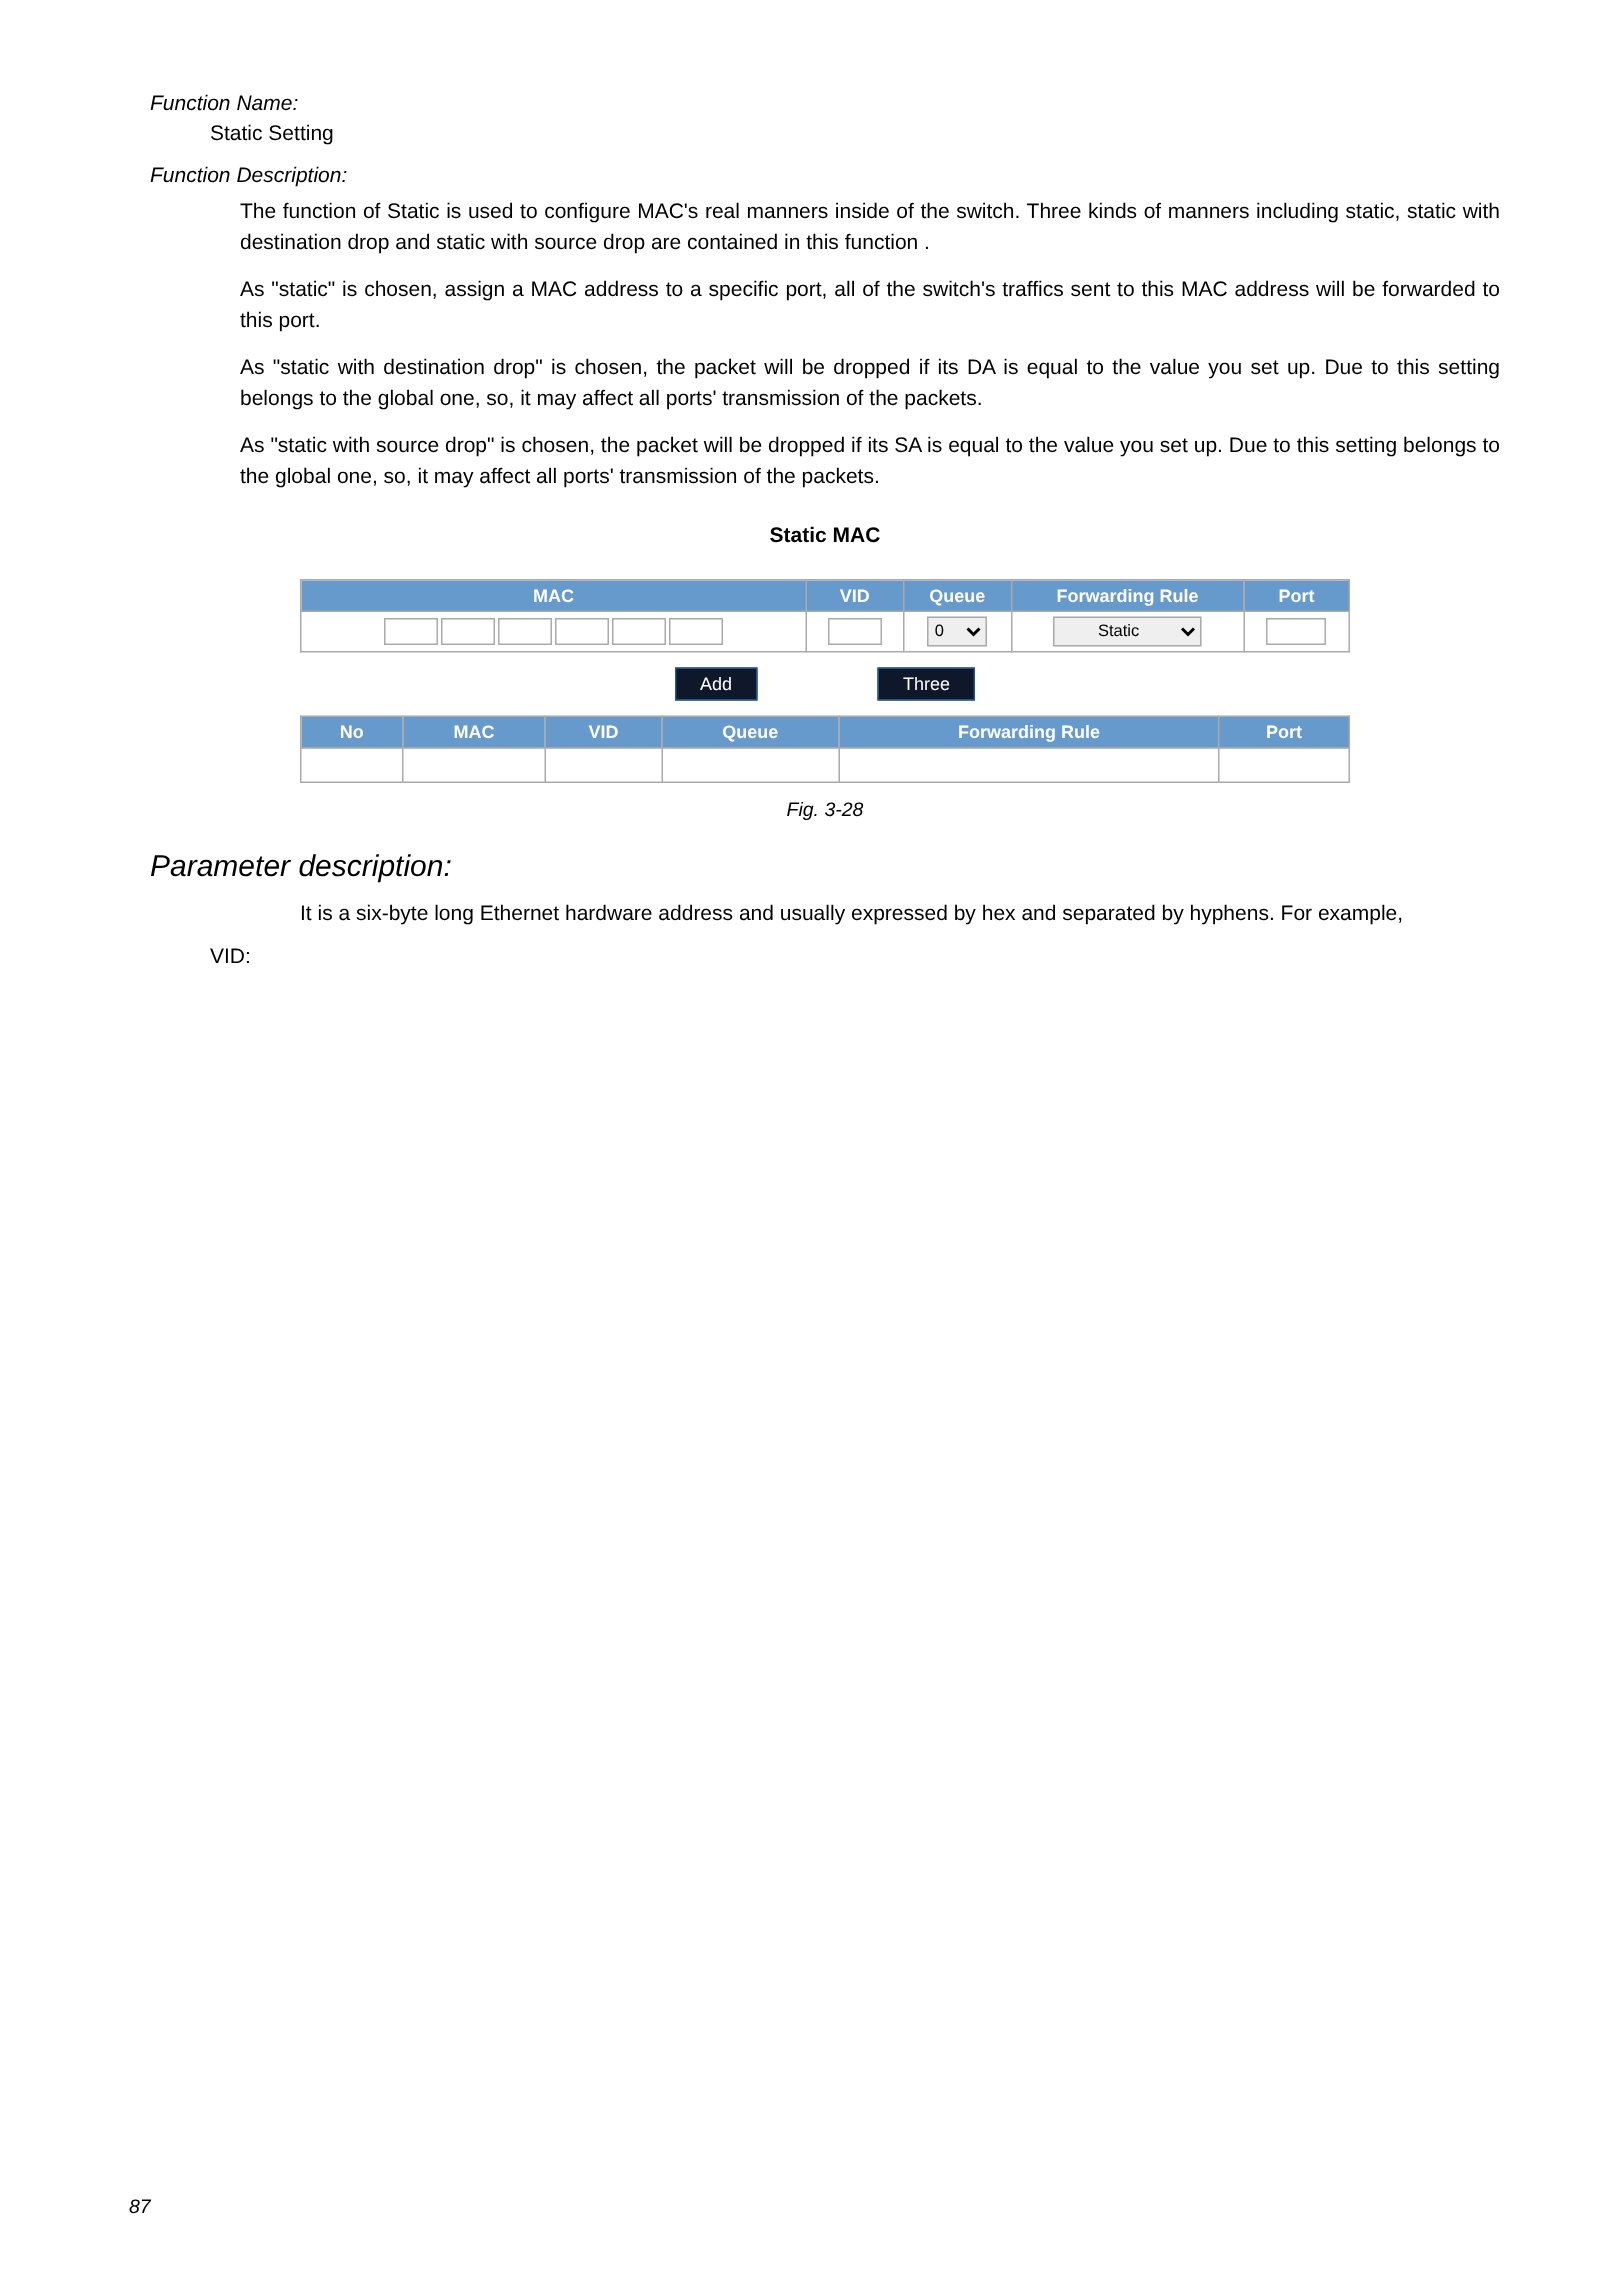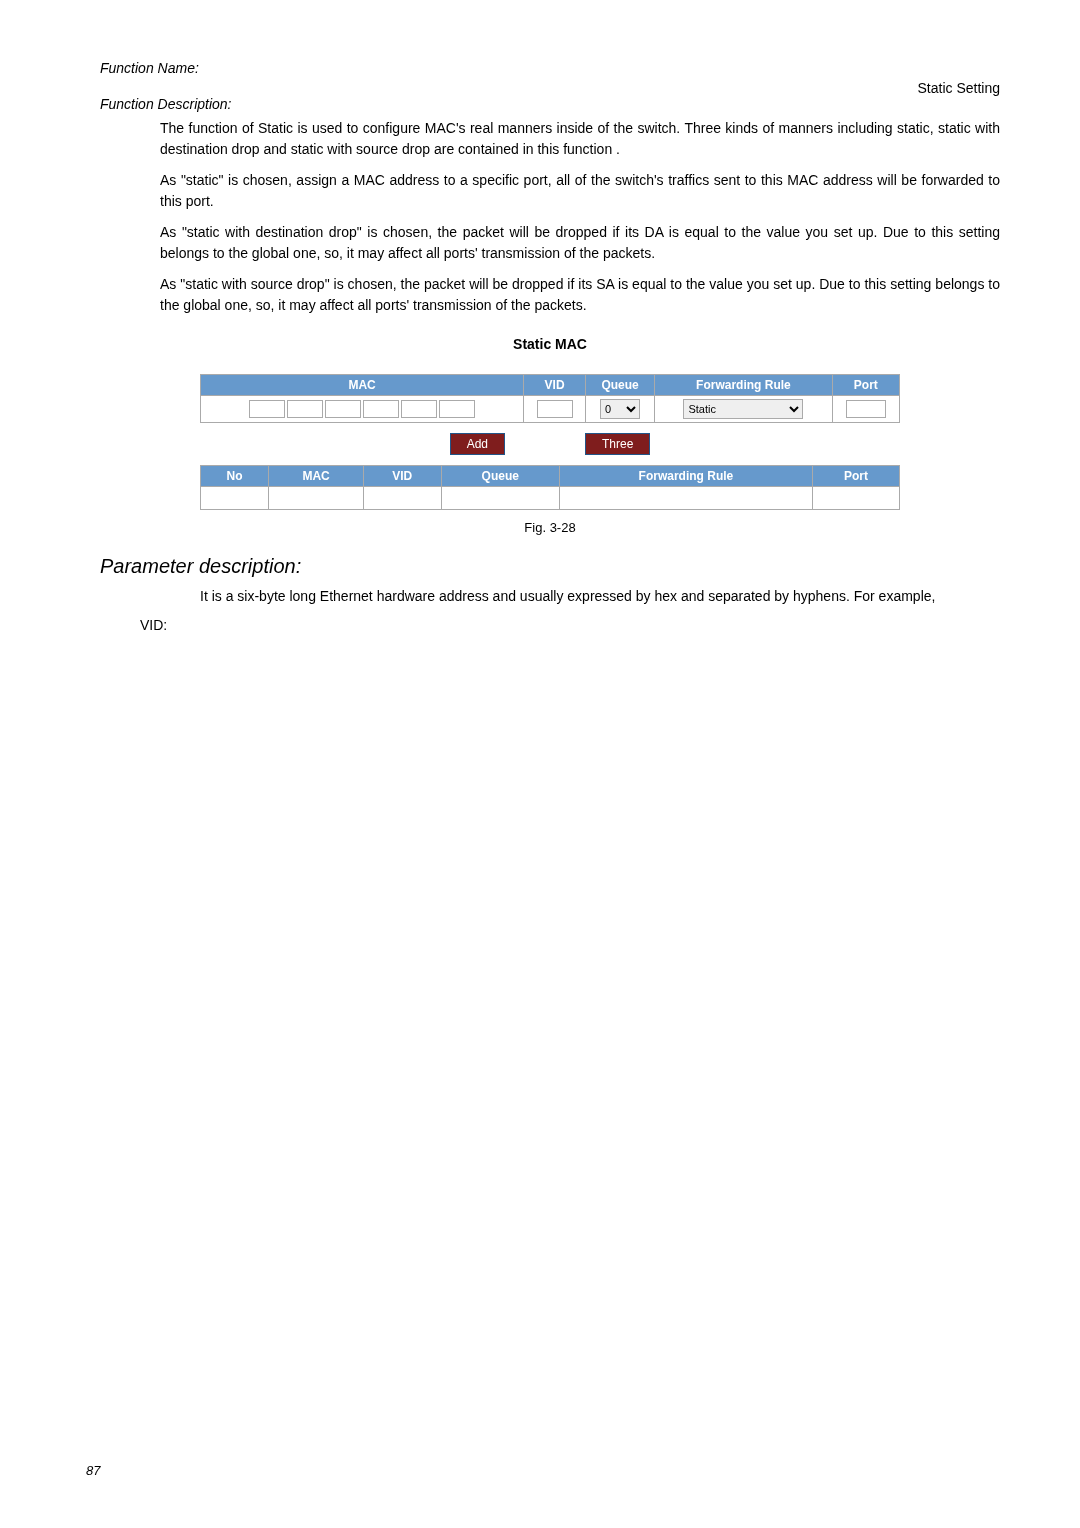--- a/index.html
+++ b/index.html
@@ -14,23 +14,22 @@
     }
 
     .function-name-label {
       font-style: italic;
       font-size: 14px;
       margin-bottom: 4px;
     }
 
     .function-name-value {
       margin-left: 40px;
-      margin-bottom: 0;
-      font-size: 14px;
-      text-align: right;
+      margin-bottom: 12px;
+      font-size: 14px;
     }
 
     .function-desc-label {
       font-style: italic;
       font-size: 14px;
       margin-bottom: 6px;
     }
 
     .function-desc-block {
       margin-left: 60px;
@@ -107,43 +106,44 @@
     }
 
     .queue-select {
       width: 40px;
       height: 20px;
       font-size: 11px;
       border: 1px solid #aaaaaa;
     }
 
     .forwarding-select {
-      width: 120px;
+      width: 99px;
       height: 20px;
       font-size: 11px;
       border: 1px solid #aaaaaa;
+      text-align: center;
     }
 
     .port-input {
       width: 40px;
       height: 18px;
       border: 1px solid #aaaaaa;
       font-size: 11px;
       text-align: center;
     }
 
     .button-row {
       display: flex;
       justify-content: center;
       gap: 80px;
       margin: 10px 0;
     }
 
     .btn-add, .btn-delete {
-      background-color: #7f1d1d;
+      background-color: #0f172a;
       color: #ffffff;
       border: 1px solid #225588;
       padding: 3px 16px;
       font-size: 12px;
       cursor: pointer;
     }
 
     table.results-table {
       width: 100%;
       border-collapse: collapse;
@@ -167,20 +167,21 @@
       padding: 4px 6px;
       text-align: center;
       height: 20px;
     }
 
     .fig-caption {
       text-align: center;
       font-size: 13px;
       margin-top: 10px;
       margin-bottom: 16px;
+      font-style: italic;
     }
 
     .param-desc-label {
       font-style: italic;
       font-size: 20px;
       margin-bottom: 8px;
     }
 
     .param-section {
       margin-left: 40px;

